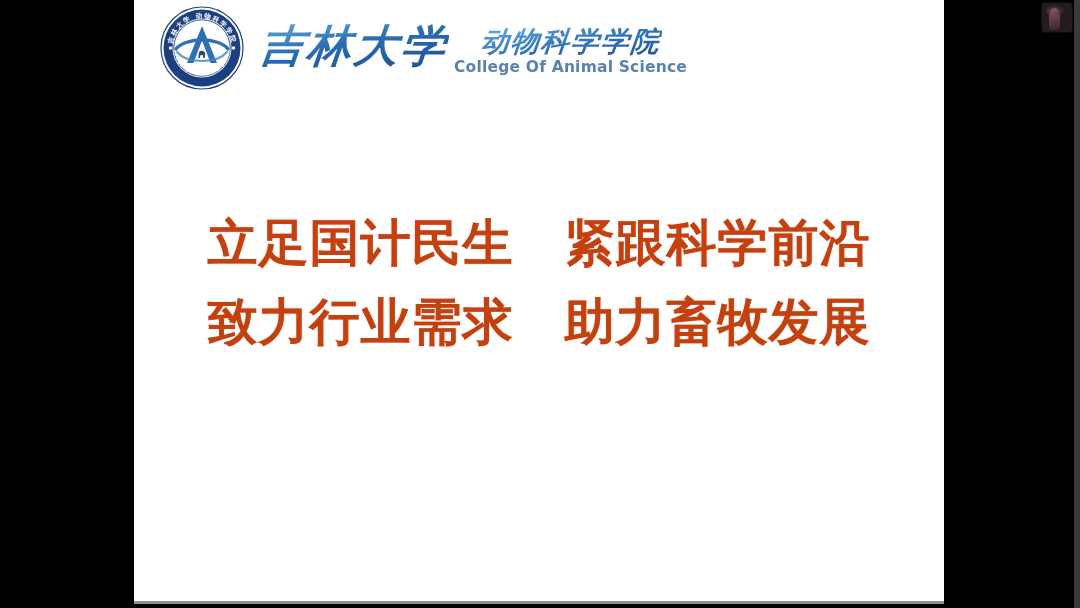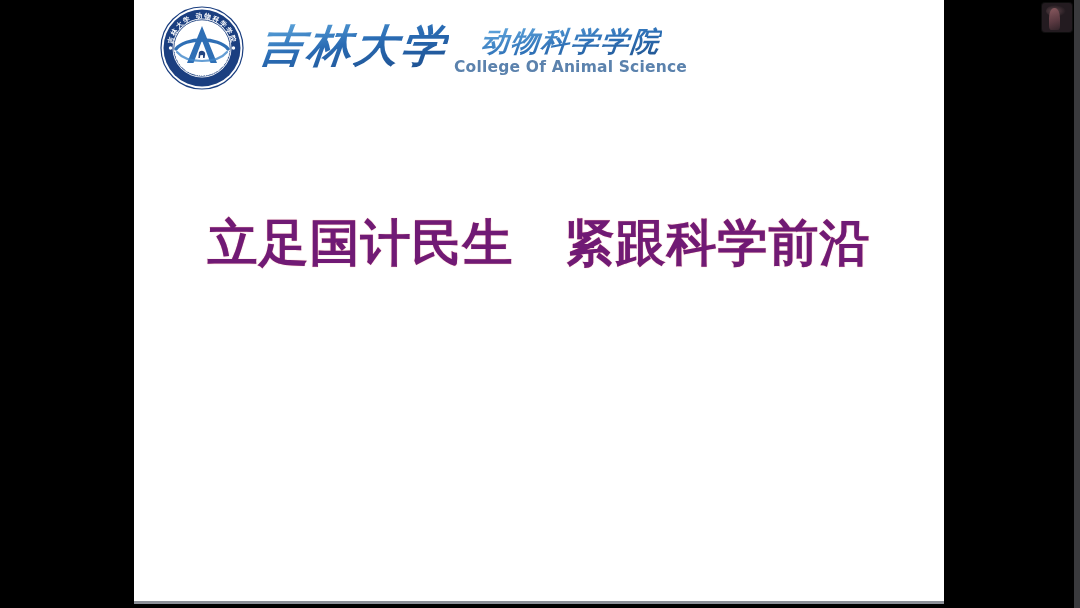--- a/index.html
+++ b/index.html
@@ -143,21 +143,21 @@
     top: 204px;
     width: 810px;
     text-align: center;
   }
   .slogan-line {
     font-family: "DejaVu Sans", "Liberation Sans", sans-serif;
     font-weight: 700;
     font-size: 50px;
     line-height: 79px;
     letter-spacing: 1px;
-    color: #701a75;
+    color: #c2410c;
     white-space: pre;
     text-shadow: 0 0 1px rgba(216,37,42,0.55);
   }
 
   
   #pip {
     position: absolute;
     right: 8px;
     top: 3px;
     width: 30px;
@@ -237,20 +237,21 @@
 
         <div id="college-block">
           <span class="cn-college">动物科学学院</span>
           <span class="en-college">College Of Animal Science</span>
         </div>
       </div>
     </div>
 
     <div id="slogan">
       <div class="slogan-line">立足国计民生　紧跟科学前沿</div>
+      <div class="slogan-line">致力行业需求　助力畜牧发展</div>
     </div>
 
     <div id="slide-bottom-rule"></div>
   </div>
 
   <div id="pip">
     <div id="pip-glow"></div>
     <div id="pip-figure"></div>
   </div>
 

